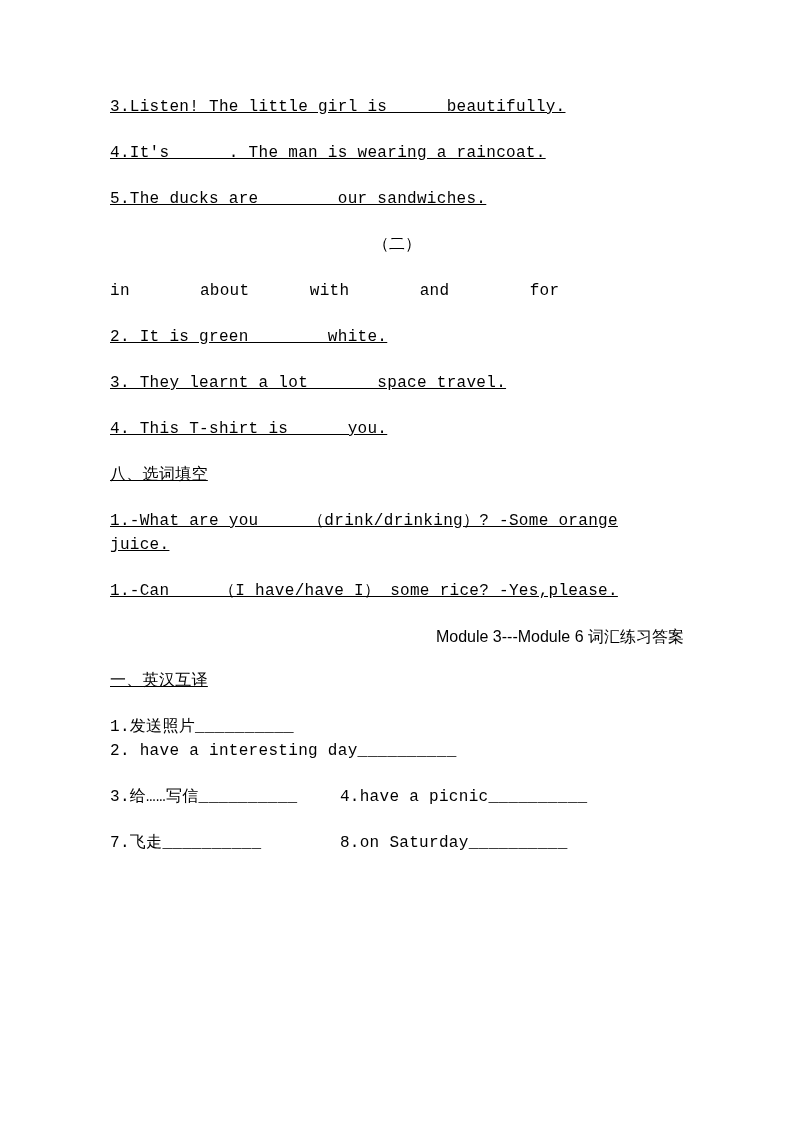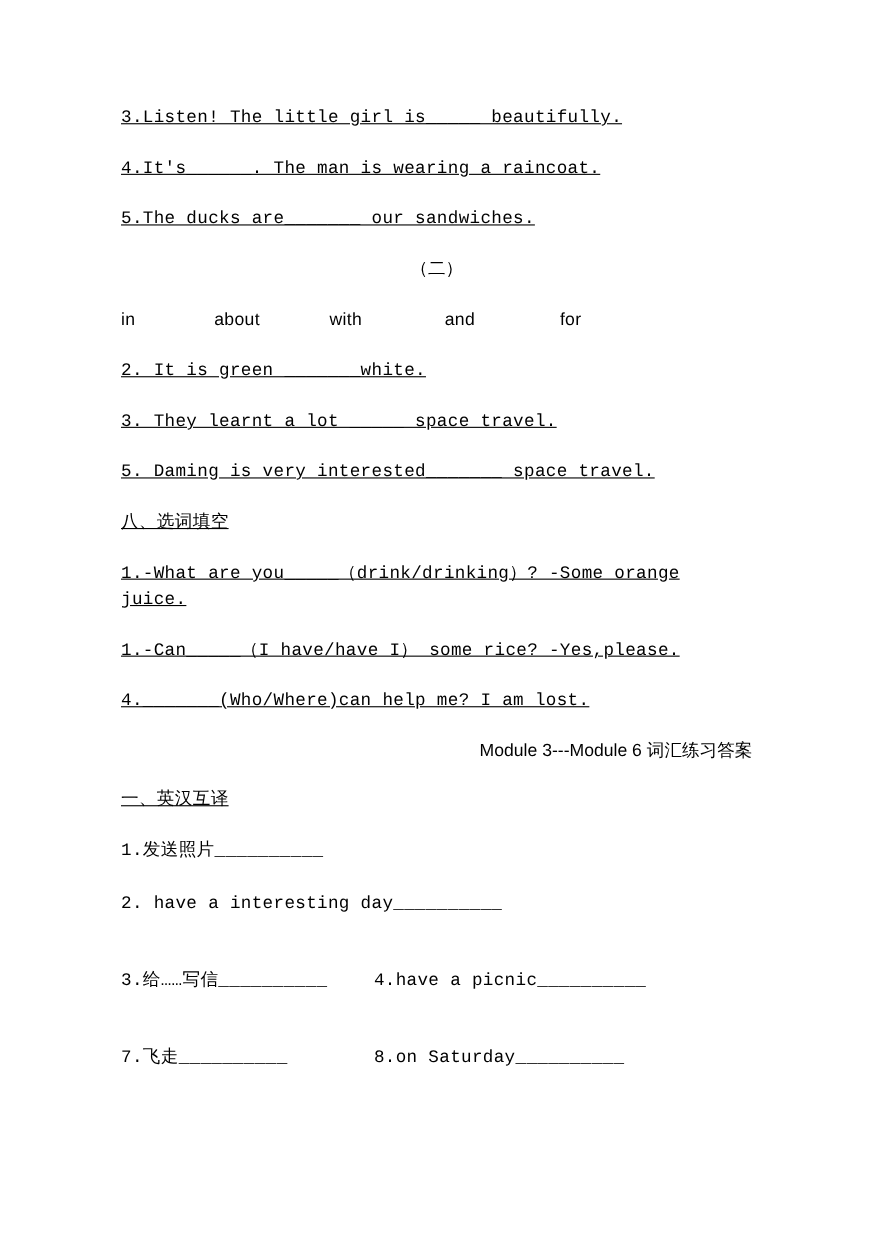--- a/index.html
+++ b/index.html
@@ -21,39 +21,39 @@
     font-family: "Courier New", "SimSun", monospace;
     letter-spacing: 0.3px;
     text-decoration: underline;
   }
   .center {
     text-align: center;
     margin-bottom: 22px;
     font-family: "Courier New", "SimSun", monospace;
   }
   .wordbox {
-    font-family: Liberation Sans, sans-serif;
+    font-family: Liberation Mono, monospace;
     margin-bottom: 22px;
     letter-spacing: 0.3px;
   }
   .wordbox span { display:inline-block; }
   .title {
     text-align: right;
     font-family: Arial, "Microsoft YaHei", sans-serif;
     font-size: 16px;
     margin-bottom: 20px;
     margin-top: 8px;
   }
   .twoitem {
     margin-bottom: 22px;
     font-family: "Courier New", "SimSun", monospace;
     letter-spacing: 0.3px;
   }
   .twoitem .col1 { display:inline-block; width:220px; }
-  .twoitem .col2 { display:inline-block;margin-top:24px; }
+  .twoitem .col2 { display:inline-block; }
 </style>
 </head>
 <body>
 
 <div class="page">
 
   <div class="line">3.Listen! The little girl is_____ beautifully.</div>
   <div class="line">4.It's______. The man is wearing a raincoat.</div>
   <div class="line">5.The ducks are_______ our sandwiches.</div>
 
@@ -62,27 +62,26 @@
   <div class="wordbox">
     <span style="width:80px">in</span>
     <span style="width:100px">about</span>
     <span style="width:100px">with</span>
     <span style="width:100px">and</span>
     <span>for</span>
   </div>
 
   <div class="line">2. It is green _______white.</div>
   <div class="line">3. They learnt a lot _____ space travel.</div>
-  <div class="line">5. Daming is very interested_______ space travel.</div>
+  <div class="line">4. This T-shirt is______you.</div>
 
   <div class="line">八、选词填空</div>
 
   <div class="line">1.-What are you_____（drink/drinking）? -Some orange juice.</div>
   <div class="line">1.-Can_____（I have/have I） some rice? -Yes,please.</div>
-  <div class="line">4._______(Who/Where)can help me? I am lost.</div>
 
   <div class="title">Module 3---Module 6 词汇练习答案</div>
 
   <div class="line">一、英汉互译</div>
 
   <div class="twoitem">
     <span class="col1">1.发送照片__________</span>
     <span class="col2">2. have a interesting day__________</span>
   </div>
   <div class="twoitem">

